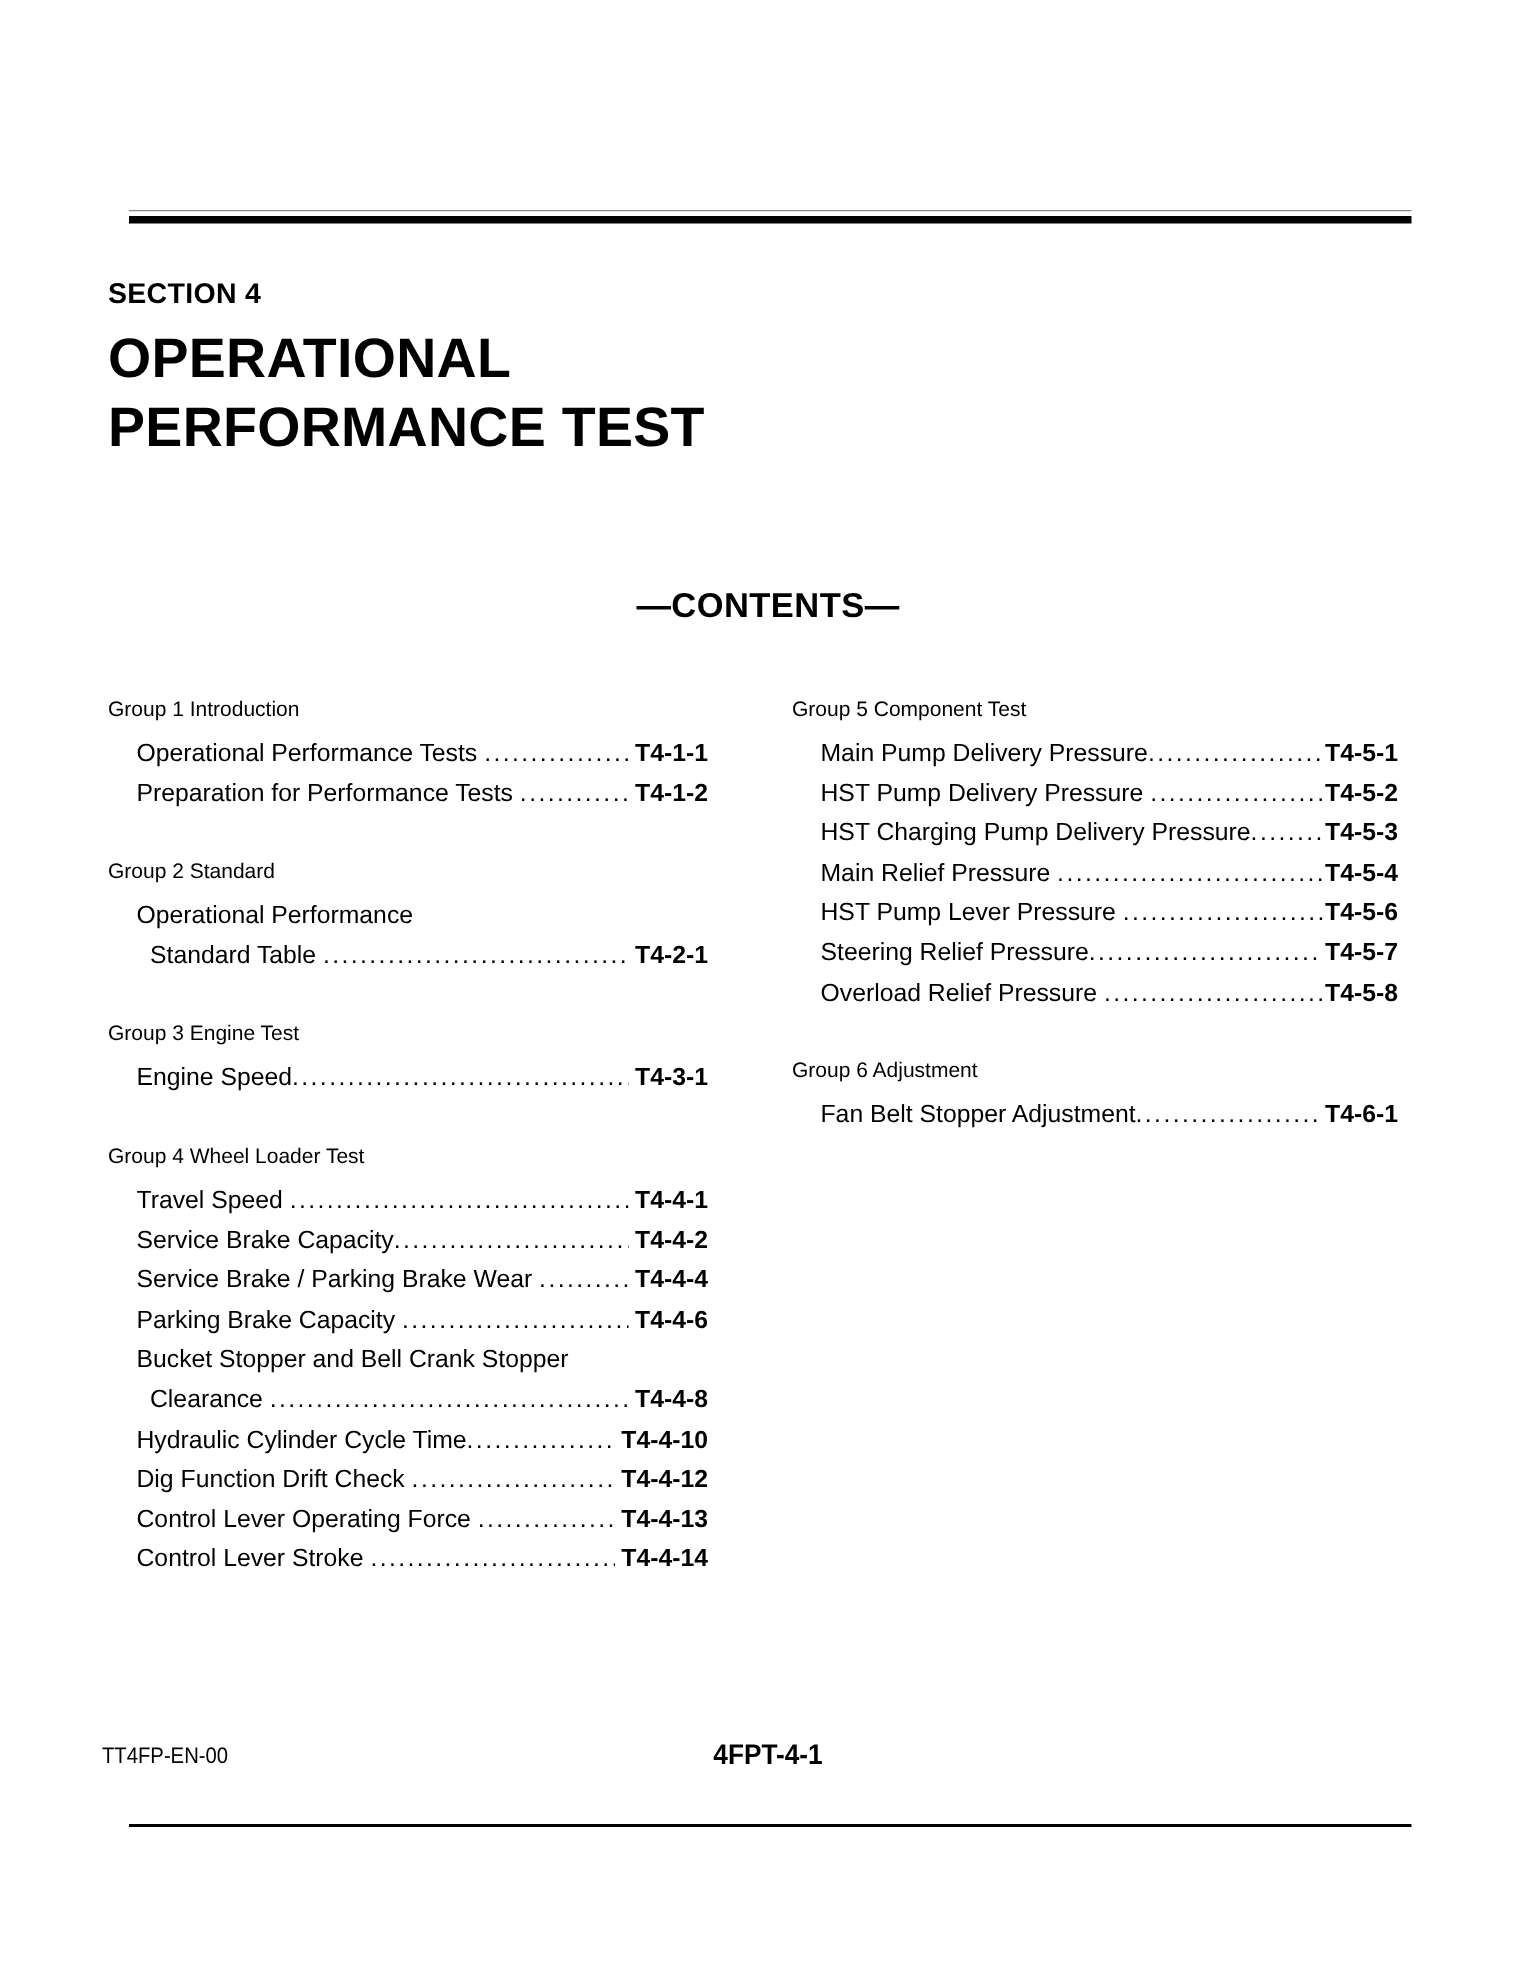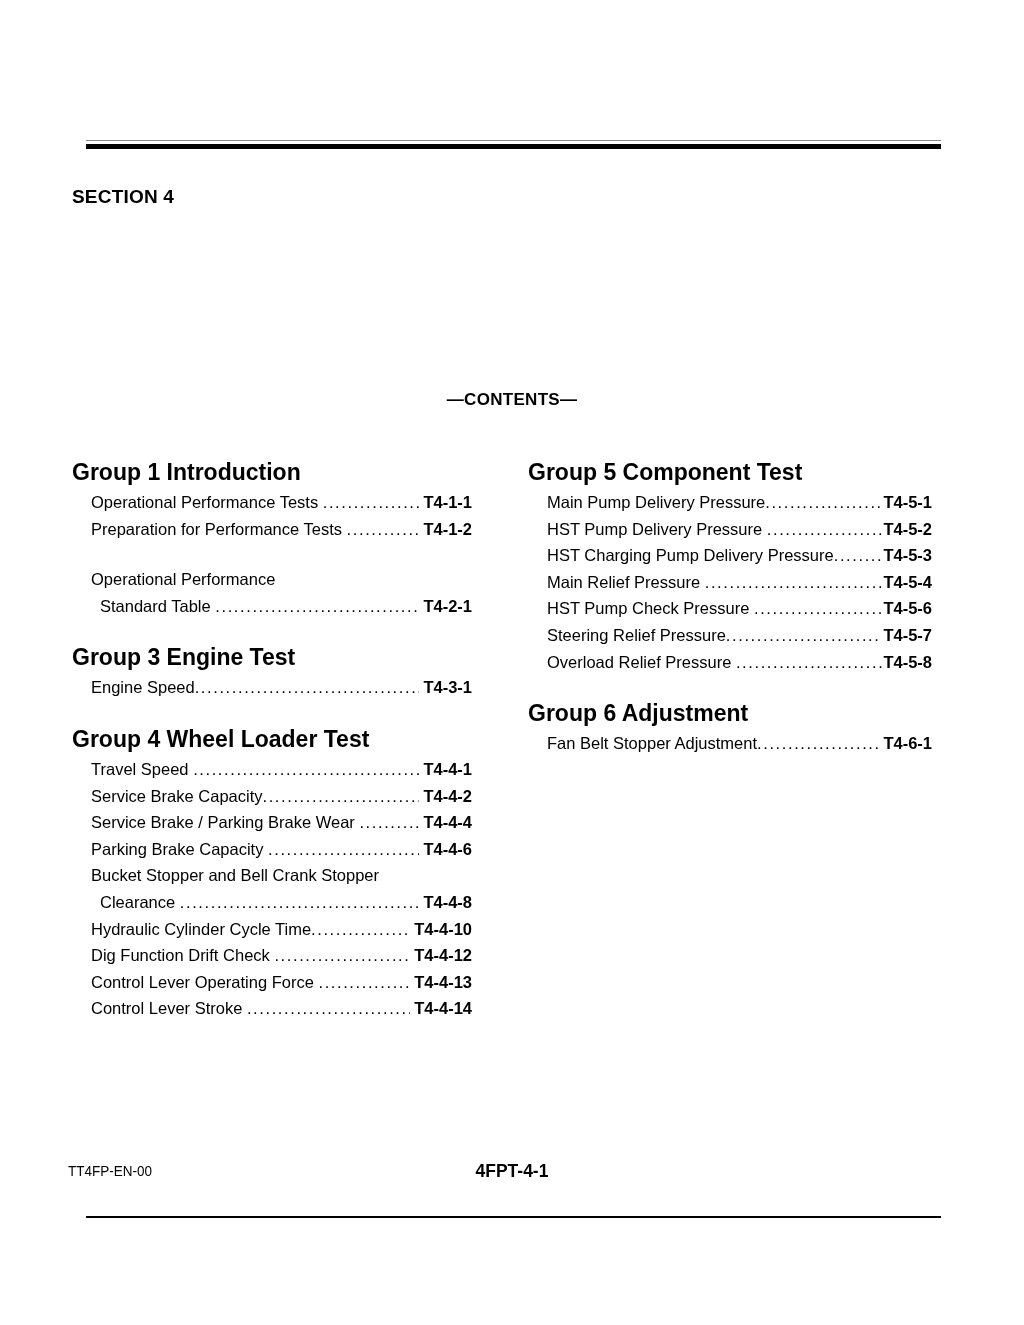--- a/index.html
+++ b/index.html
@@ -65,21 +65,21 @@
     white-space: pre;
   }
 
   
   .contents-heading {
     position: absolute;
     left: 0;
     top: 390px;
     width: 1024px;
     text-align: center;
-    font-size: 17px;
+    font-size: 23px;
     font-weight: bold;
     letter-spacing: 0.3px;
   }
 
   
   .toc {
     position: absolute;
     left: 0;
     top: 458px;
     width: 1024px;
@@ -98,22 +98,22 @@
     width: 404px;
   }
 
   .group {
     margin-bottom: 0;
   }
   .group + .group {
     margin-top: 24px;
   }
   .group-heading {
-    font-size: 23px;
-    font-weight: bold;
+    font-size: 14px;
+    font-weight: normal;
     line-height: 28px;
     margin-bottom: 3px;
     white-space: pre;
   }
 
   .entries {
     padding-left: 19px;
   }
   .entry {
     display: flex;
@@ -194,20 +194,24 @@
 <div class="page">
 
   <div class="top-rule">
     <div class="thin"></div>
     <div class="gap"></div>
     <div class="thick"></div>
   </div>
 
   <div class="title-block">
     <div class="section-label">SECTION 4</div>
+    <div class="section-title">
+      <div class="line">OPERATIONAL</div>
+      <div class="line">PERFORMANCE TEST</div>
+    </div>
   </div>
 
   <div class="contents-heading">—CONTENTS—</div>
 
   <div class="toc">
     <div class="col col-left" id="toc-left">
         <div class="group">
           <div class="group-heading">Group 1 Introduction</div>
           <div class="entries">
             <div class="entry sp-before">
@@ -216,20 +220,21 @@
               <span class="pageno">T4-1-1</span>
             </div>
             <div class="entry sp-before">
               <span class="entry-label">Preparation for Performance Tests</span>
               <span class="dots">..........................................................................................</span>
               <span class="pageno">T4-1-2</span>
             </div>
           </div>
         </div>
         <div class="group">
+          <div class="group-heading">Group 2 Standard</div>
           <div class="entries">
             <div class="entry nodots">
               <span class="entry-label">Operational Performance</span>
             </div>
             <div class="entry cont sp-before">
               <span class="entry-label">Standard Table</span>
               <span class="dots">..........................................................................................</span>
               <span class="pageno">T4-2-1</span>
             </div>
           </div>
@@ -316,21 +321,21 @@
               <span class="entry-label">HST Charging Pump Delivery Pressure</span>
               <span class="dots">..........................................................................................</span>
               <span class="pageno">T4-5-3</span>
             </div>
             <div class="entry sp-before">
               <span class="entry-label">Main Relief Pressure</span>
               <span class="dots">..........................................................................................</span>
               <span class="pageno">T4-5-4</span>
             </div>
             <div class="entry sp-before">
-              <span class="entry-label">HST Pump Check Pressure</span>
+              <span class="entry-label">HST Pump Lever Pressure</span>
               <span class="dots">..........................................................................................</span>
               <span class="pageno">T4-5-6</span>
             </div>
             <div class="entry">
               <span class="entry-label">Steering Relief Pressure</span>
               <span class="dots">..........................................................................................</span>
               <span class="pageno">T4-5-7</span>
             </div>
             <div class="entry sp-before">
               <span class="entry-label">Overload Relief Pressure</span>

